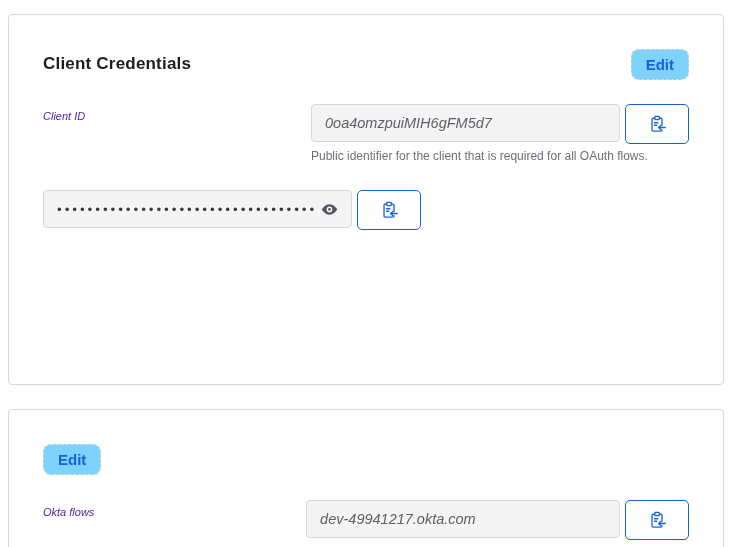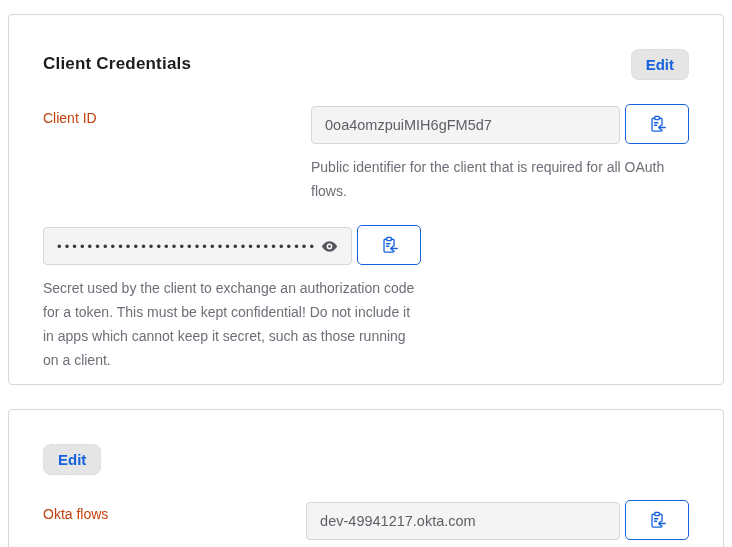--- a/index.html
+++ b/index.html
@@ -6,41 +6,41 @@
   html,body { width:732px; height:547px; overflow:hidden; background:#fff;
     font-family:"Liberation Sans", sans-serif; }
   .panel { margin:0 8px; background:#fff; border:1px solid #d7d7dc; border-radius:4px;
     padding:0 34px; }
   .panel-1 { margin-top:14px; height:371px; }
   .panel-2 { margin-top:24px; height:310px; }
   .panel-header { display:flex; justify-content:space-between; align-items:center;
     margin-top:32px; height:34px; }
   .panel-title { font-size:17px; font-weight:bold; color:#1d1d21; letter-spacing:.2px; }
   .edit-link { font-family:inherit; font-size:15px; font-weight:bold; color:#1662dd;
-    background:#e5e5e5; border:1px dashed #d9d9de; border-radius:8px; padding:7px 14px;
+    background:#7dd3fc; border:1px dashed #d9d9de; border-radius:8px; padding:7px 14px;
     cursor:pointer; line-height:1; }
   .field-row { display:flex; }
   .row-client-id { margin-top:23px; }
   .row-client-secret { margin-top:22px; }
   .row-okta-domain { margin-top:24px; }
-  .field-label { width:268px; font-size:14px; color:#c2410c; padding-top:6px; }
+  .field-label { width:268px; font-size:11px; color:#4c1d95; padding-top:6px;font-style:italic; }
   .field-main { width:378px; }
   .panel-2 .field-main { width:390px; }
-  .input-group { display:flex; align-items:flex-end; gap:5px; }
+  .input-group { display:flex; gap:5px;font-style:italic; }
   .readonly-input { flex:1; height:38px; background:#f4f4f4; border:1px solid #d7d7dc;
     border-radius:4px; display:flex; align-items:center; padding:0 13px;
     font-size:14.5px; color:#5e5e66; overflow:hidden; white-space:nowrap; }
   .dots { flex:1; font-size:13px; letter-spacing:3.1px; color:#3a3a42; overflow:hidden;
     white-space:nowrap; padding-top:1px; }
   .eye-btn { background:none; border:none; padding:0 0 0 6px; cursor:pointer;
     display:flex; align-items:center; }
   .copy-btn { flex:none; width:64px; height:40px; background:#fff;
     border:1px solid #1662dd; border-radius:5px; display:flex; align-items:center;
     justify-content:center; cursor:pointer; }
-  .help { font-size:14px; line-height:24px; color:#6e6e78; margin-top:11px; }
+  .help { font-size:12px; line-height:24px; color:#6e6e78; margin-top:0; }
 </style>
 </head>
 <body>
 
 <section class="panel panel-1">
   <div class="panel-header">
     <h2 class="panel-title">Client Credentials</h2>
     <button class="edit-link">Edit</button>
   </div>
 
@@ -82,21 +82,20 @@
         <button class="copy-btn">
           <svg width="17" height="18" viewBox="0 0 18 19" fill="none" stroke="#1662dd" stroke-width="1.4">
             <rect x="3.2" y="3.4" width="10.6" height="13.6" rx="1.2"></rect>
             <rect x="6.2" y="1.4" width="4.6" height="3.4" rx="0.7" fill="#fff"></rect>
             <path d="M5.8 8.2 H 9.4 M5.8 10.8 H 8.2" stroke-linecap="round"></path>
             <path d="M17.2 13.2 H 10.2" stroke="#fff" stroke-width="4"></path>
             <path d="M17.2 13.2 H 10.2 M10.2 13.2 l2.6 -2.3 M10.2 13.2 l2.6 2.3" stroke-linecap="round" stroke-linejoin="round"></path>
           </svg>
         </button>
       </div>
-      <p class="help">Secret used by the client to exchange an authorization code for a token. This must be kept confidential! Do not include it in apps which cannot keep it secret, such as those running on a client.</p>
     </div>
   </div>
 </section>
 
 <section class="panel panel-2">
   <div class="panel-header">
     <button class="edit-link">Edit</button>
   </div>
 
   <div class="field-row row-okta-domain">

